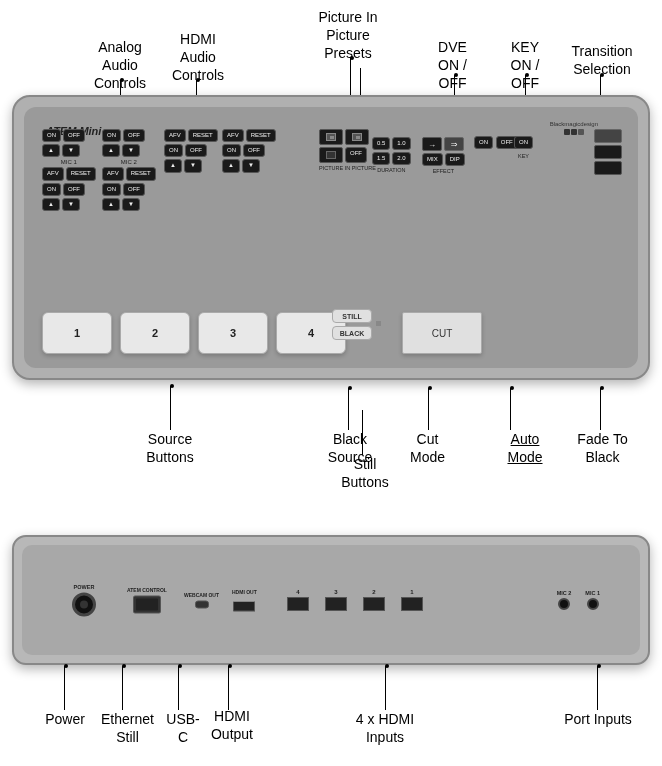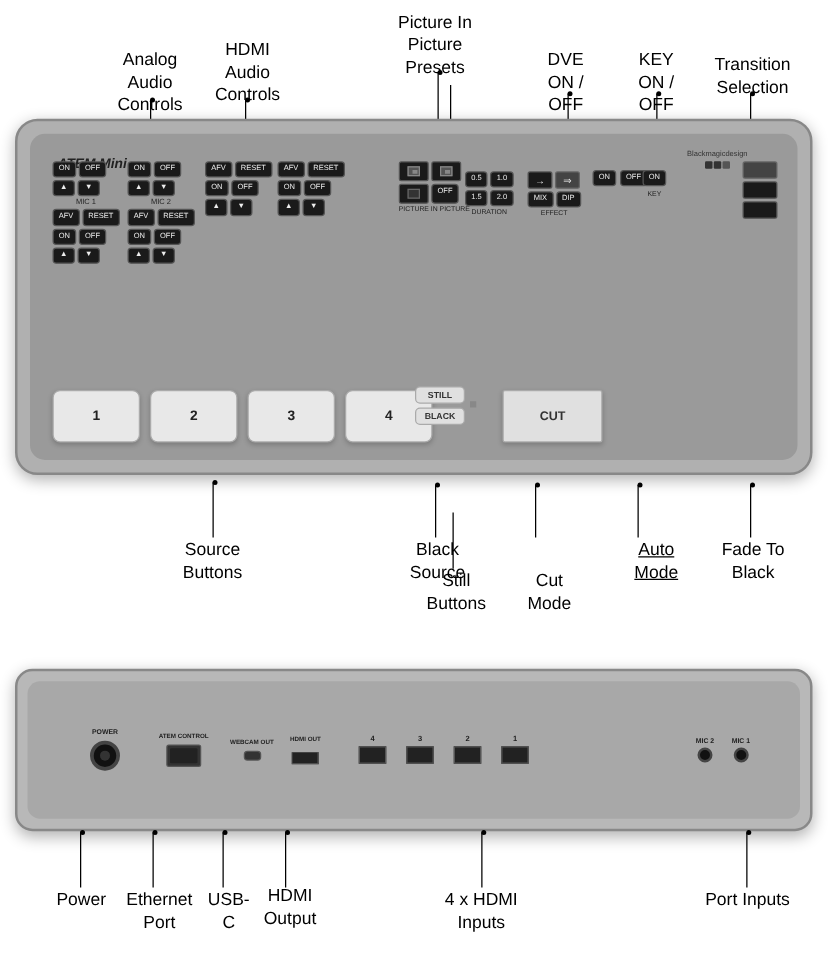--- a/index.html
+++ b/index.html
@@ -102,21 +102,21 @@
       justify-content: center;
       box-shadow: 0 2px 4px rgba(0,0,0,0.2);
     }
 
     
     .action-btn {
       background: #e0e0e0;
       border: 1px solid #aaa;
       border-radius: 2px;
       font-size: 10px;
-      font-weight: bold;
+      font-weight: normal;
       color: #333;
       height: 42px;
       display: flex;
       align-items: center;
       justify-content: center;
       box-shadow: 0 2px 4px rgba(0,0,0,0.2);
     }
 
     .action-btn.cut { width: 80px; }
     .action-btn.auto { width: 80px; }
@@ -379,21 +379,21 @@
 
   <div class="label" style="left:325px;top:430px;width:50px;">Black
 Source</div>
   <div style="position:absolute;top:388px;left:348px;width:1px;height:42px;background:#000;"></div>
   <div style="position:absolute;top:386px;left:348px;width:4px;height:4px;background:#000;border-radius:50%;"></div>
 
   <div class="label" style="left:340px;top:455px;width:50px;">Still
 Buttons</div>
   <div style="position:absolute;top:410px;left:362px;width:1px;height:45px;background:#000;"></div>
 
-  <div class="label" style="left:417px;top:430px;width:45px;margin-top:25px;">Cut Mode</div>
+  <div class="label" style="left:405px;top:430px;width:45px;">Cut Mode</div>
   <div style="position:absolute;top:388px;left:428px;width:1px;height:42px;background:#000;"></div>
   <div style="position:absolute;top:386px;left:428px;width:4px;height:4px;background:#000;border-radius:50%;"></div>
 
   <div class="label" style="left:500px;top:430px;width:50px;text-decoration:underline;">Auto Mode</div>
   <div style="position:absolute;top:388px;left:510px;width:1px;height:42px;background:#000;"></div>
   <div style="position:absolute;top:386px;left:510px;width:4px;height:4px;background:#000;border-radius:50%;"></div>
 
   <div class="label" style="left:575px;top:430px;width:55px;">Fade To Black</div>
   <div style="position:absolute;top:388px;left:600px;width:1px;height:42px;background:#000;"></div>
   <div style="position:absolute;top:386px;left:600px;width:4px;height:4px;background:#000;border-radius:50%;"></div>
@@ -466,21 +466,21 @@
       </div>
 
     </div>
   </div>
 
   <div class="label" style="left:45px;top:230px;width:40px;">Power</div>
   <div style="position:absolute;top:186px;left:64px;width:1px;height:44px;background:#000;"></div>
   <div style="position:absolute;top:184px;left:64px;width:4px;height:4px;background:#000;border-radius:50%;"></div>
 
   <div class="label" style="left:100px;top:230px;width:55px;">Ethernet
-Port</div>
+Still</div>
   <div style="position:absolute;top:186px;left:122px;width:1px;height:44px;background:#000;"></div>
   <div style="position:absolute;top:184px;left:122px;width:4px;height:4px;background:#000;border-radius:50%;"></div>
 
   <div class="label" style="left:163px;top:230px;width:40px;">USB-C</div>
   <div style="position:absolute;top:186px;left:178px;width:1px;height:44px;background:#000;"></div>
   <div style="position:absolute;top:184px;left:178px;width:4px;height:4px;background:#000;border-radius:50%;"></div>
 
   <div class="label" style="left:207px;top:227px;width:50px;">HDMI
 Output</div>
   <div style="position:absolute;top:186px;left:228px;width:1px;height:44px;background:#000;"></div>

